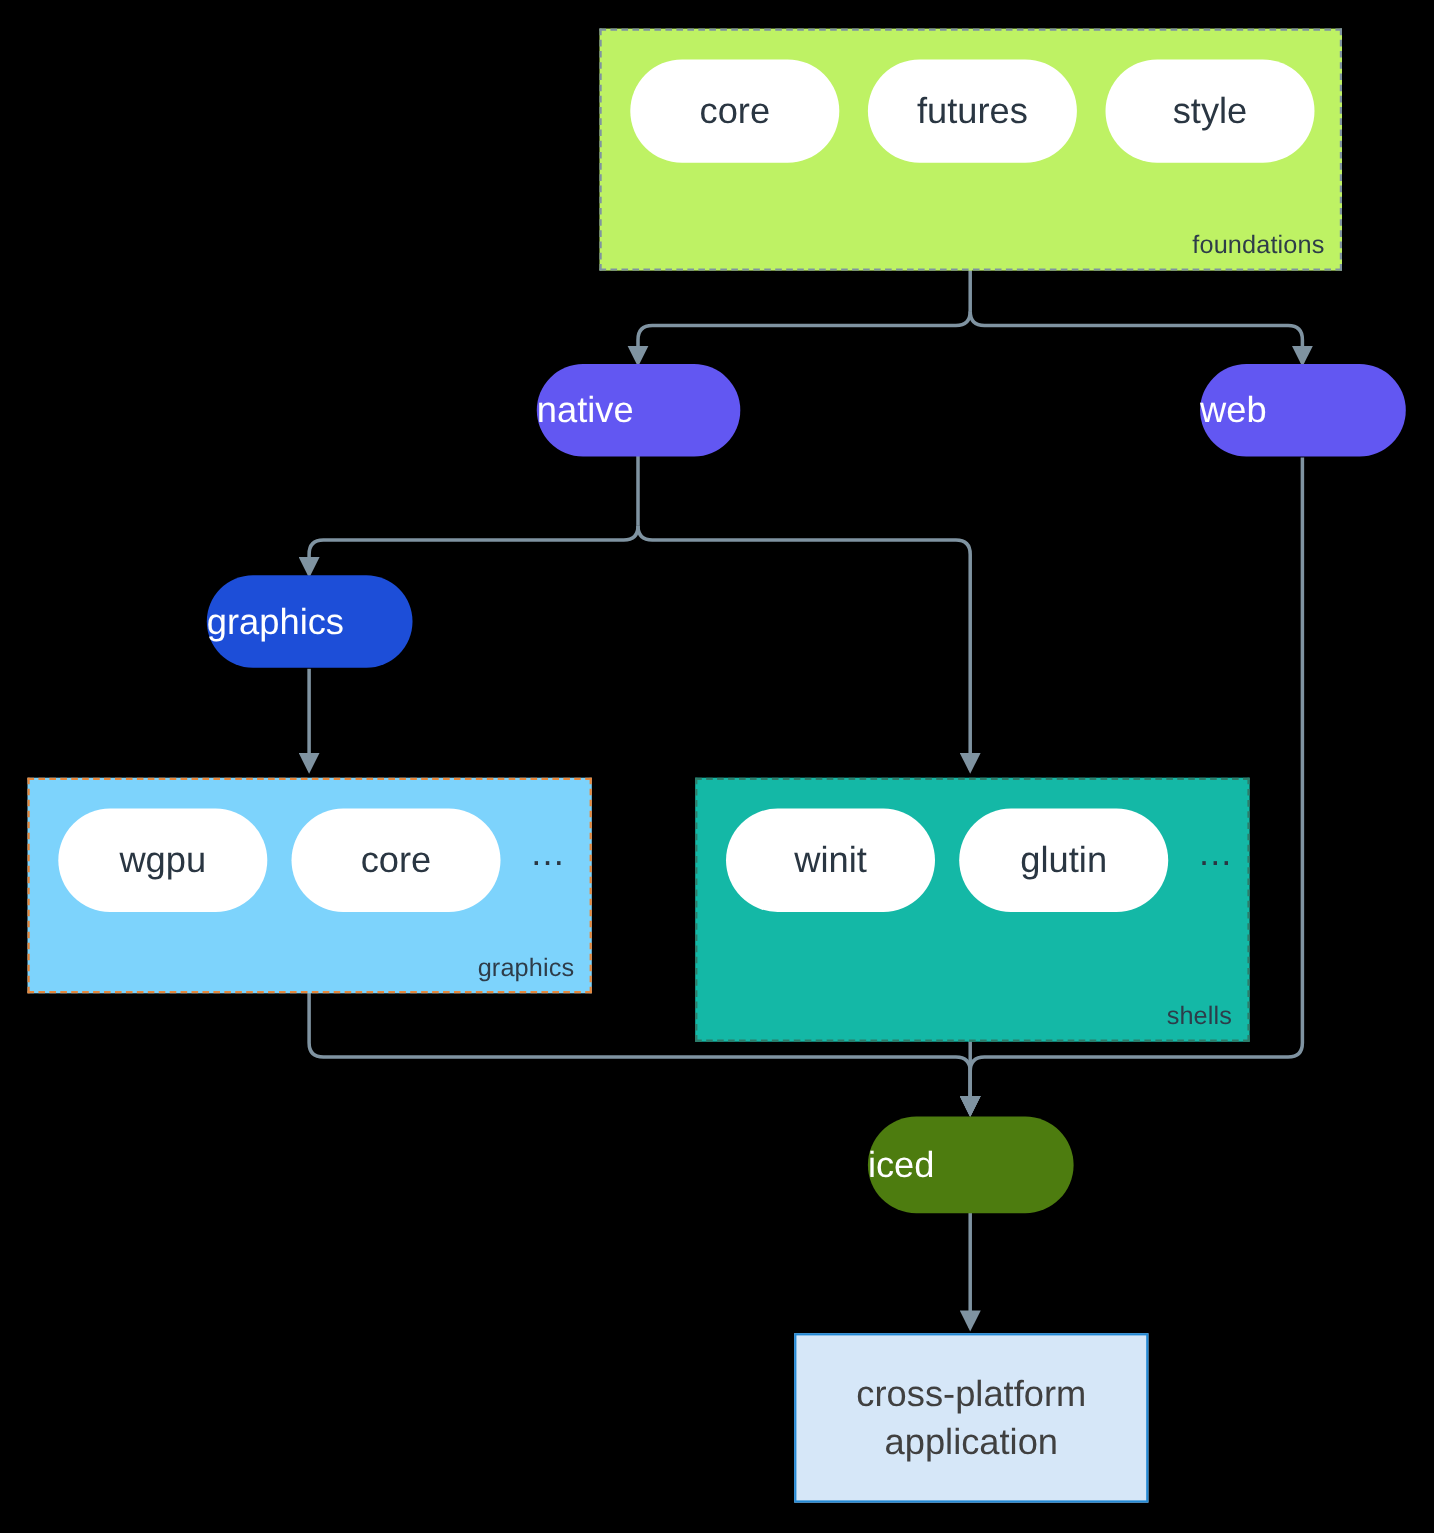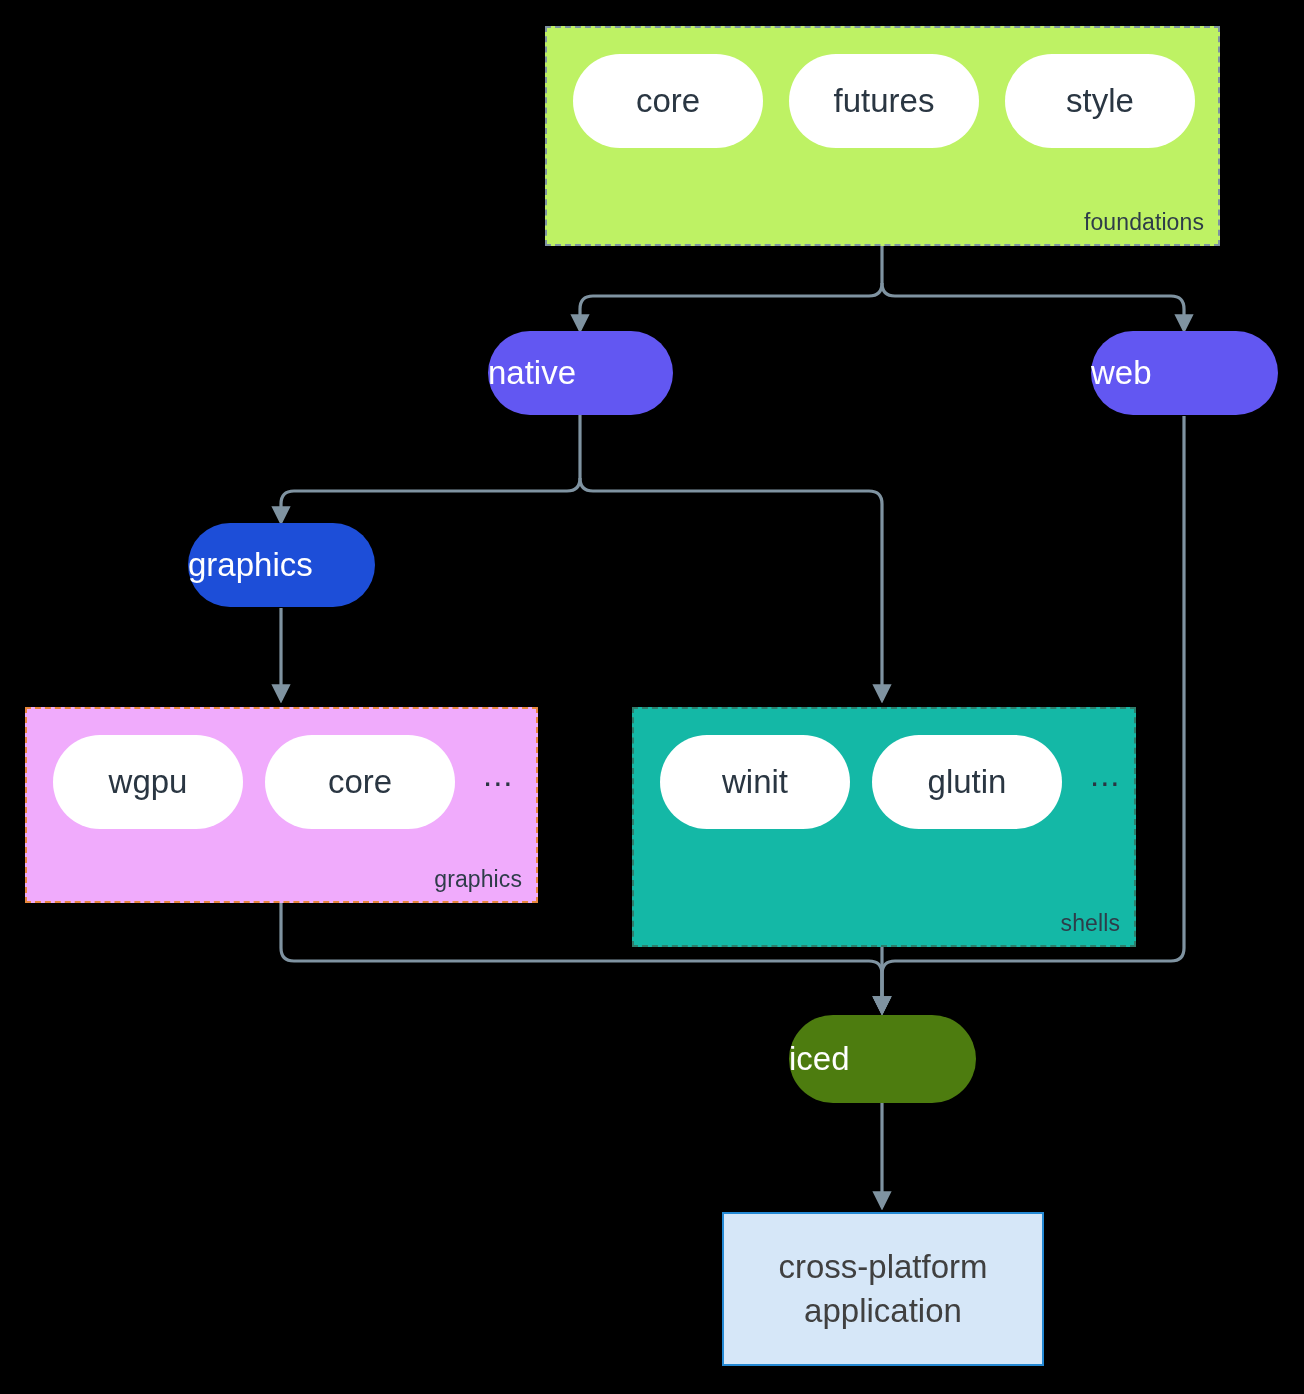--- a/index.html
+++ b/index.html
@@ -143,21 +143,21 @@
   </div>
 
   <div class="node" style="left:1091px; top:331px; width:187px; height:84px; background:#6257f2;">
     <span>web</span>
   </div>
 
   <div class="node" style="left:188px; top:523px; width:187px; height:84px; background:#1d4ed8;">
     <span>graphics</span>
   </div>
 
-  <div class="group" style="left:25px; top:707px; width:513px; height:196px; background:#f0abfc; border-color:#e8883c;">
+  <div class="group" style="left:25px; top:707px; width:513px; height:196px; background:#7dd3fc; border-color:#e8883c;">
     <div class="group-items" style="left:26px; top:26px; gap:22px;">
       <div class="pill">
         <span>wgpu</span>
       </div>
       <div class="pill">
         <span>core</span>
       </div>
       <div class="ellipsis">...</div>
     </div>
     <div class="group-label">graphics</div>

